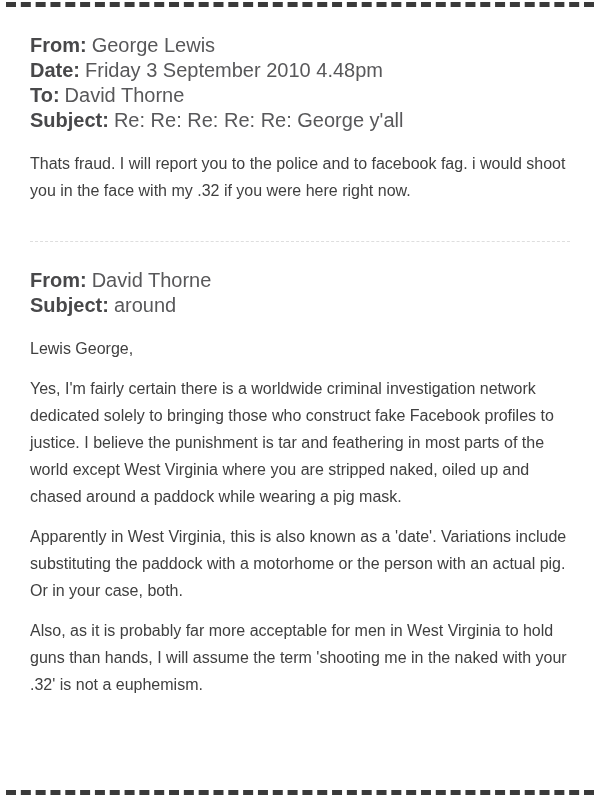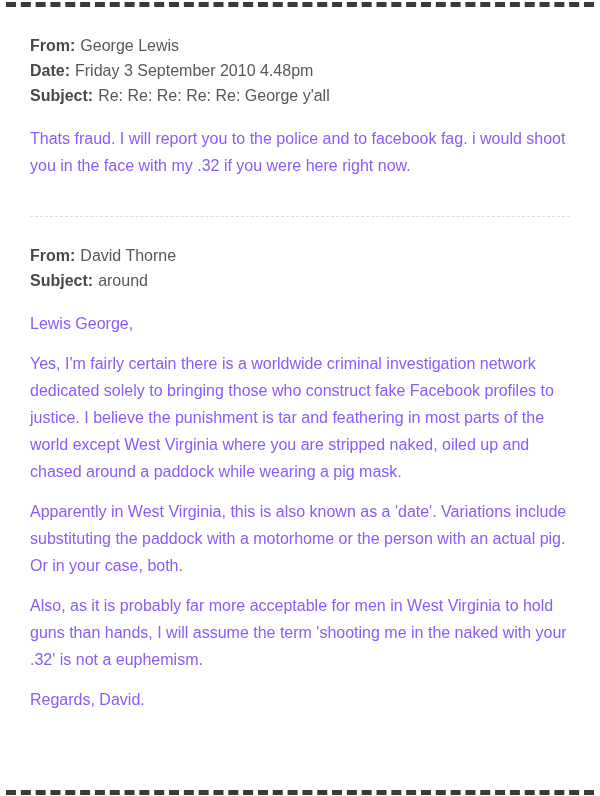--- a/index.html
+++ b/index.html
@@ -26,34 +26,34 @@
     bottom: 0;
     margin: 0 6px 1px 6px;
   }
   .content {
     padding: 0 30px;
   }
   .email-headers {
     margin-top: 26px;
   }
   .email-headers p {
-    font-size: 16px;
+    font-size: 20px;
     line-height: 25px;
     color: #58585a;
   }
   .email-headers strong {
     font-weight: 700;
     color: #48484a;
     margin-right: 5px;
   }
   .email-body p {
     font-size: 16px;
     line-height: 27px;
     margin-top: 13px;
-    color: #8b5cf6;
+    color: #404040;
   }
   .email-body p.first {
     margin-top: 17px;
   }
   .dashed-rule-light {
     border: none;
     border-top: 1px dashed #dedede;
     margin: 37px 0 16px 0;
   }
 </style>
@@ -66,20 +66,23 @@
 
   <div class="email">
     <div class="email-headers">
       <p>
         <strong>From:</strong><span>George Lewis</span>
       </p>
       <p>
         <strong>Date:</strong><span>Friday 3 September 2010 4.48pm</span>
       </p>
       <p>
+        <strong>To:</strong><span>David Thorne</span>
+      </p>
+      <p>
         <strong>Subject:</strong><span>Re: Re: Re: Re: Re: George y'all</span>
       </p>
     </div>
     <div class="email-body">
       <p class="first">Thats fraud. I will report you to the police and to facebook fag. i would shoot you in the face with my .32 if you were here right now.</p>
     </div>
   </div>
 
   <hr class="dashed-rule-light">
 
@@ -90,19 +93,18 @@
       </p>
       <p>
         <strong>Subject:</strong><span>around</span>
       </p>
     </div>
     <div class="email-body">
       <p class="first">Lewis George,</p>
       <p>Yes, I'm fairly certain there is a worldwide criminal investigation network dedicated solely to bringing those who construct fake Facebook profiles to justice. I believe the punishment is tar and feathering in most parts of the world except West Virginia where you are stripped naked, oiled up and chased around a paddock while wearing a pig mask.</p>
       <p>Apparently in West Virginia, this is also known as a 'date'. Variations include substituting the paddock with a motorhome or the person with an actual pig. Or in your case, both.</p>
       <p>Also, as it is probably far more acceptable for men in West Virginia to hold guns than hands, I will assume the term 'shooting me in the naked with your .32' is not a euphemism.</p>
-      <p>Regards, David.</p>
     </div>
   </div>
 
 </div>
 
 <hr class="dashed-rule-dark bottom">
 
 </body></html>

